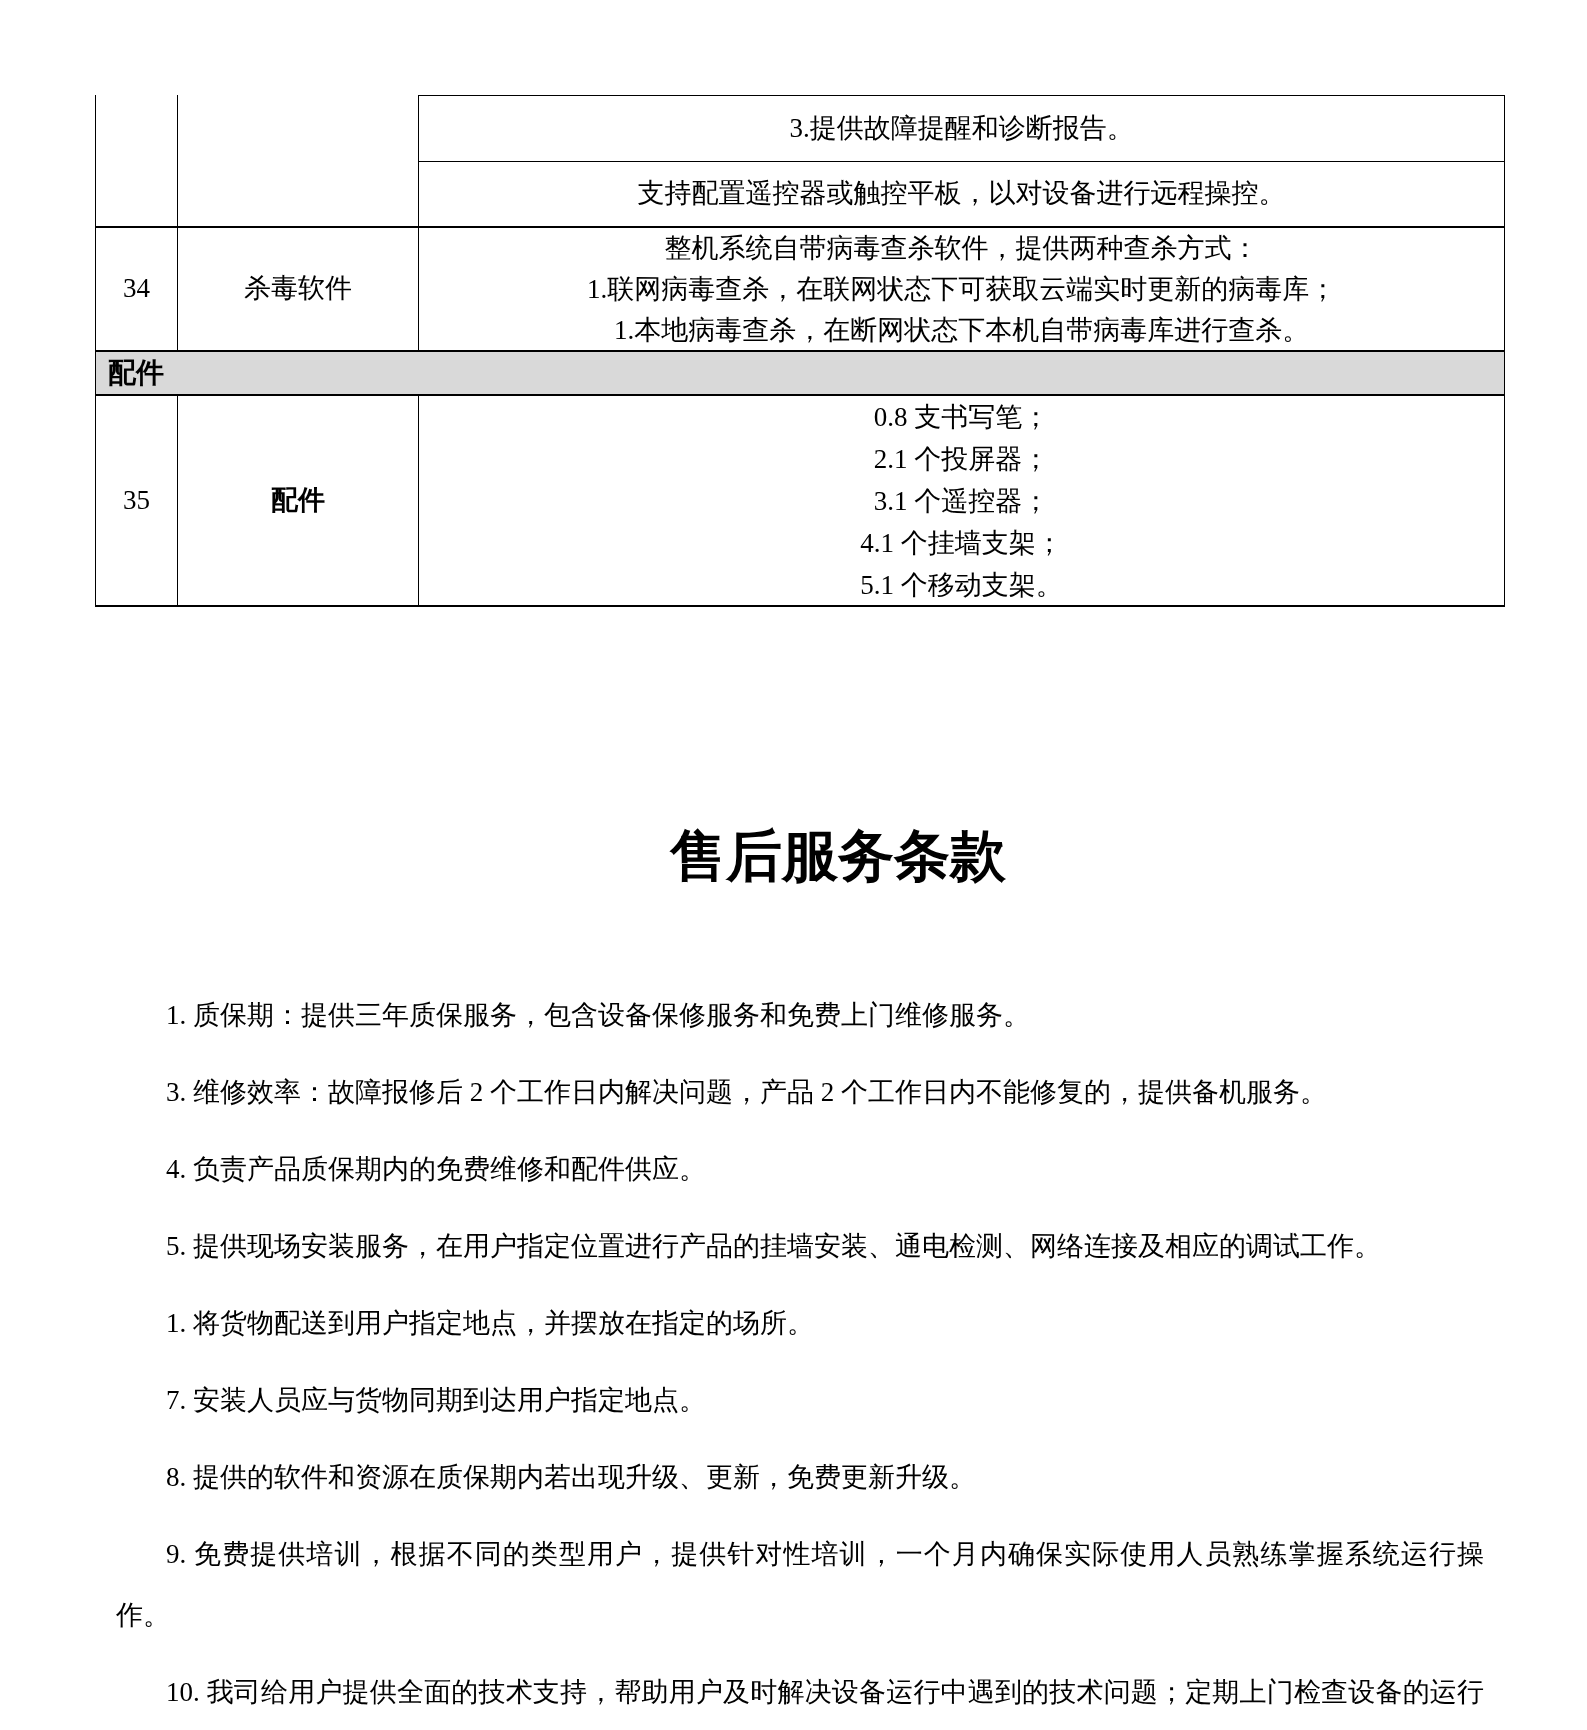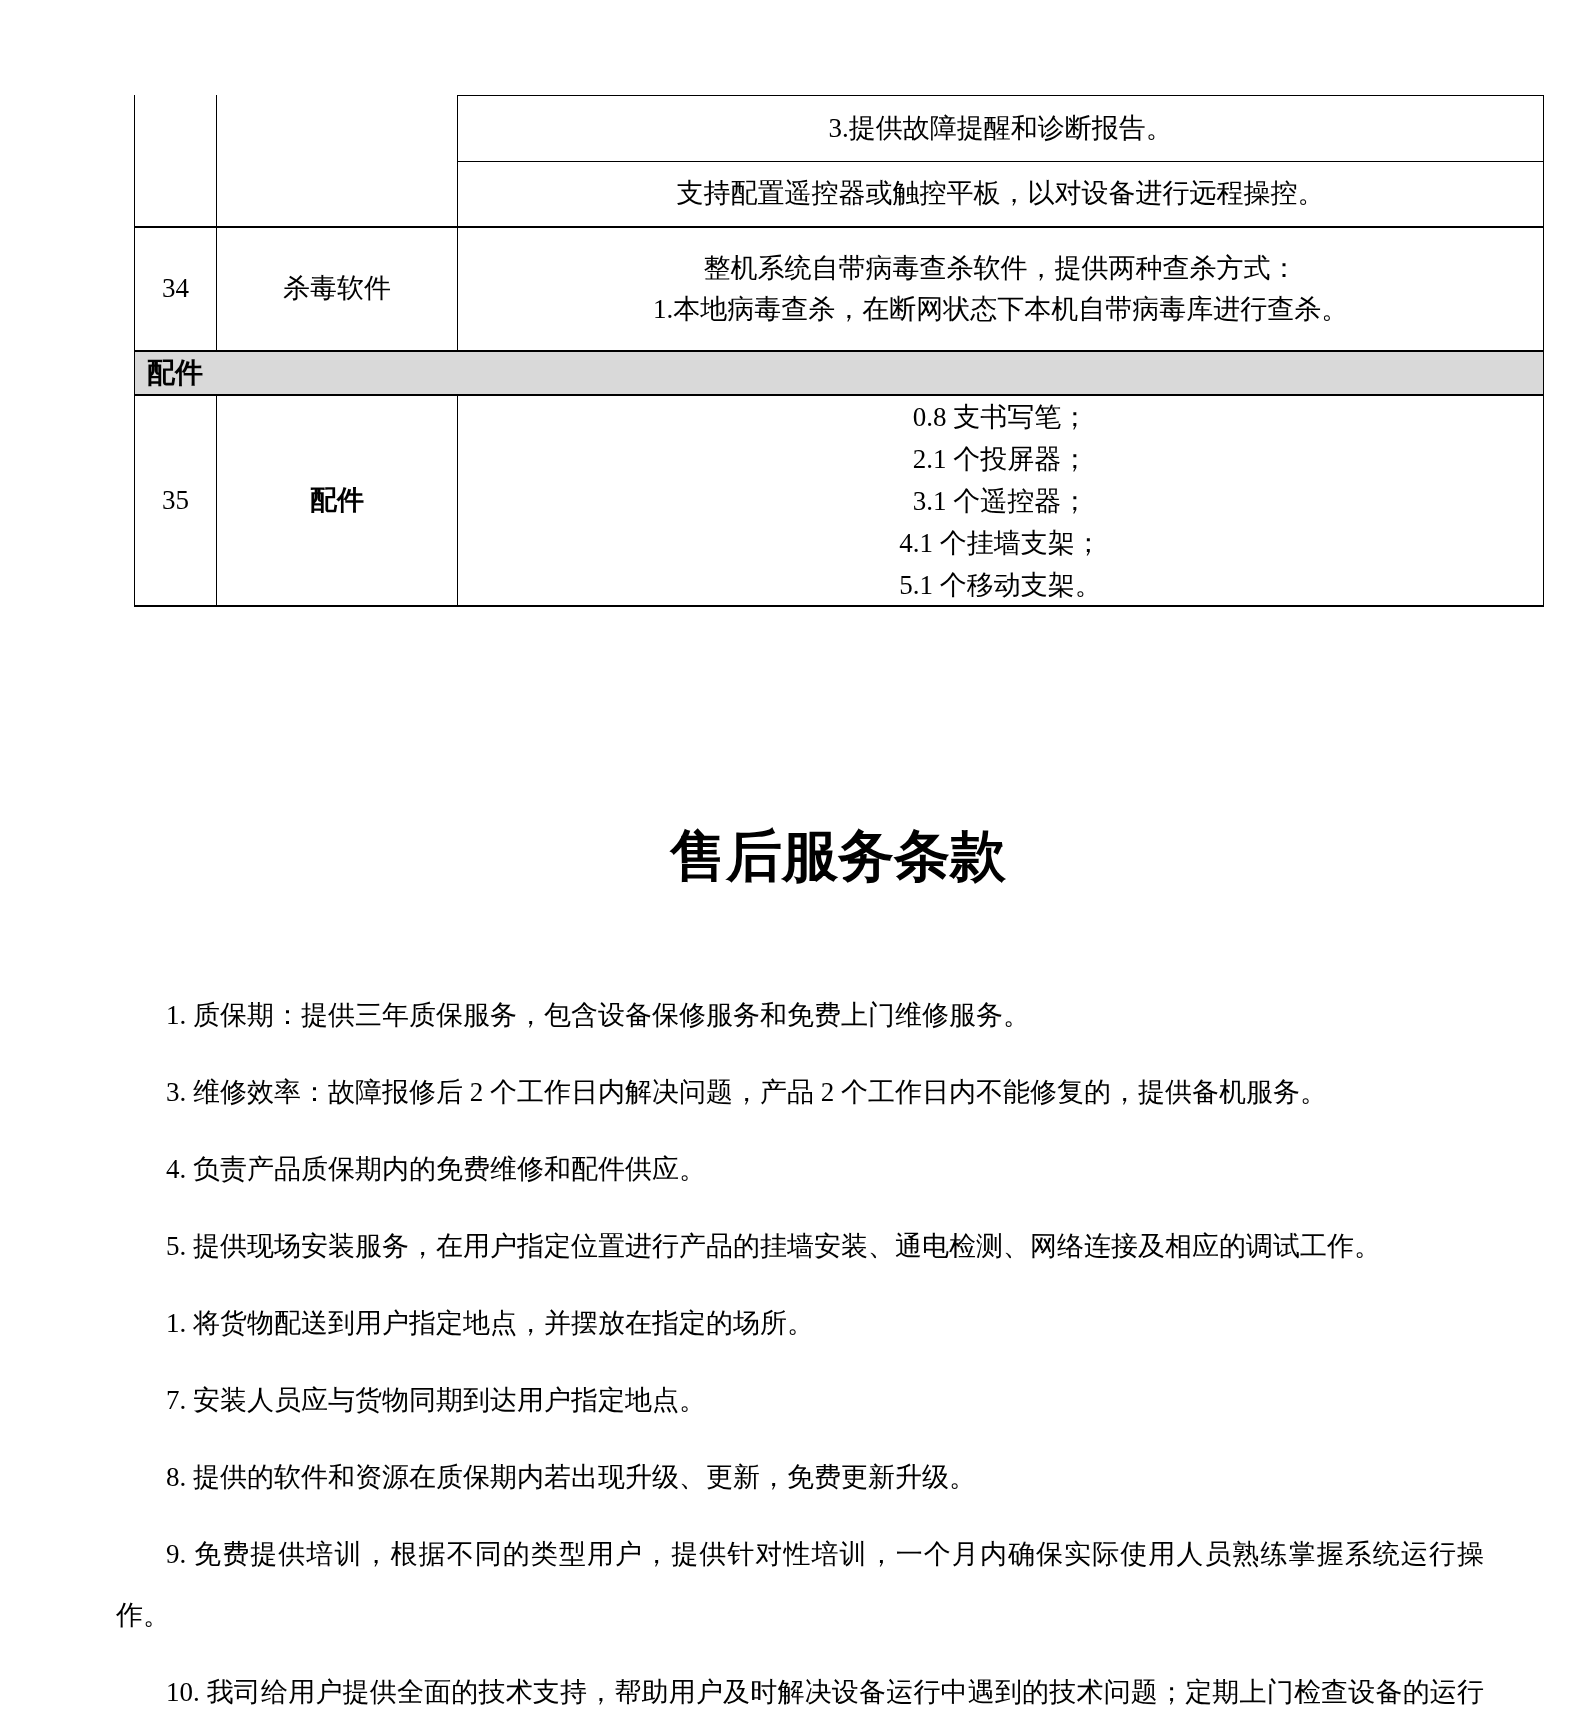--- a/index.html
+++ b/index.html
@@ -7,21 +7,20 @@
     position:relative;width:1587px;height:1730px;background:#ffffff;
     font-family:"Liberation Serif","DejaVu Serif",serif;color:#000;overflow:hidden;
   }
 
   
   .spec-table{
     position:absolute;left:95px;top:95px;
     display:grid;
     grid-template-columns:82px 241px 1087px;
     grid-template-rows:67px 66px 124px 44px 211px;
-    margin-left:39px;
   }
   .cell{
     box-sizing:border-box;display:flex;align-items:center;justify-content:center;
     font-size:27px;line-height:1.3;text-align:center;
   }
   .bl{border-left:1.5px solid #000;}
   .br{border-right:1.5px solid #000;}
   .bt{border-top:1.5px solid #000;}
   .bb1{border-bottom:1.5px solid #000;}
   .bb2{border-bottom:2px solid #000;}
@@ -78,20 +77,21 @@
 
     <div class="cell r34c1 bl bb2">
       <span>34</span>
     </div>
     <div class="cell r34c2 bl bb2">
       <span>杀毒软件</span>
     </div>
     <div class="cell r34c3 bl br bb2">
       <div class="tl3">
         <div>整机系统自带病毒查杀软件，提供两种查杀方式：</div>
+        <div>1.联网病毒查杀，在联网状态下可获取云端实时更新的病毒库；</div>
         <div>1.本地病毒查杀，在断网状态下本机自带病毒库进行查杀。</div>
       </div>
     </div>
 
     <div class="cell section-row bl br bb2">
       <span>配件</span>
     </div>
 
     <div class="cell r35c1 bl bb2">
       <span>35</span>

